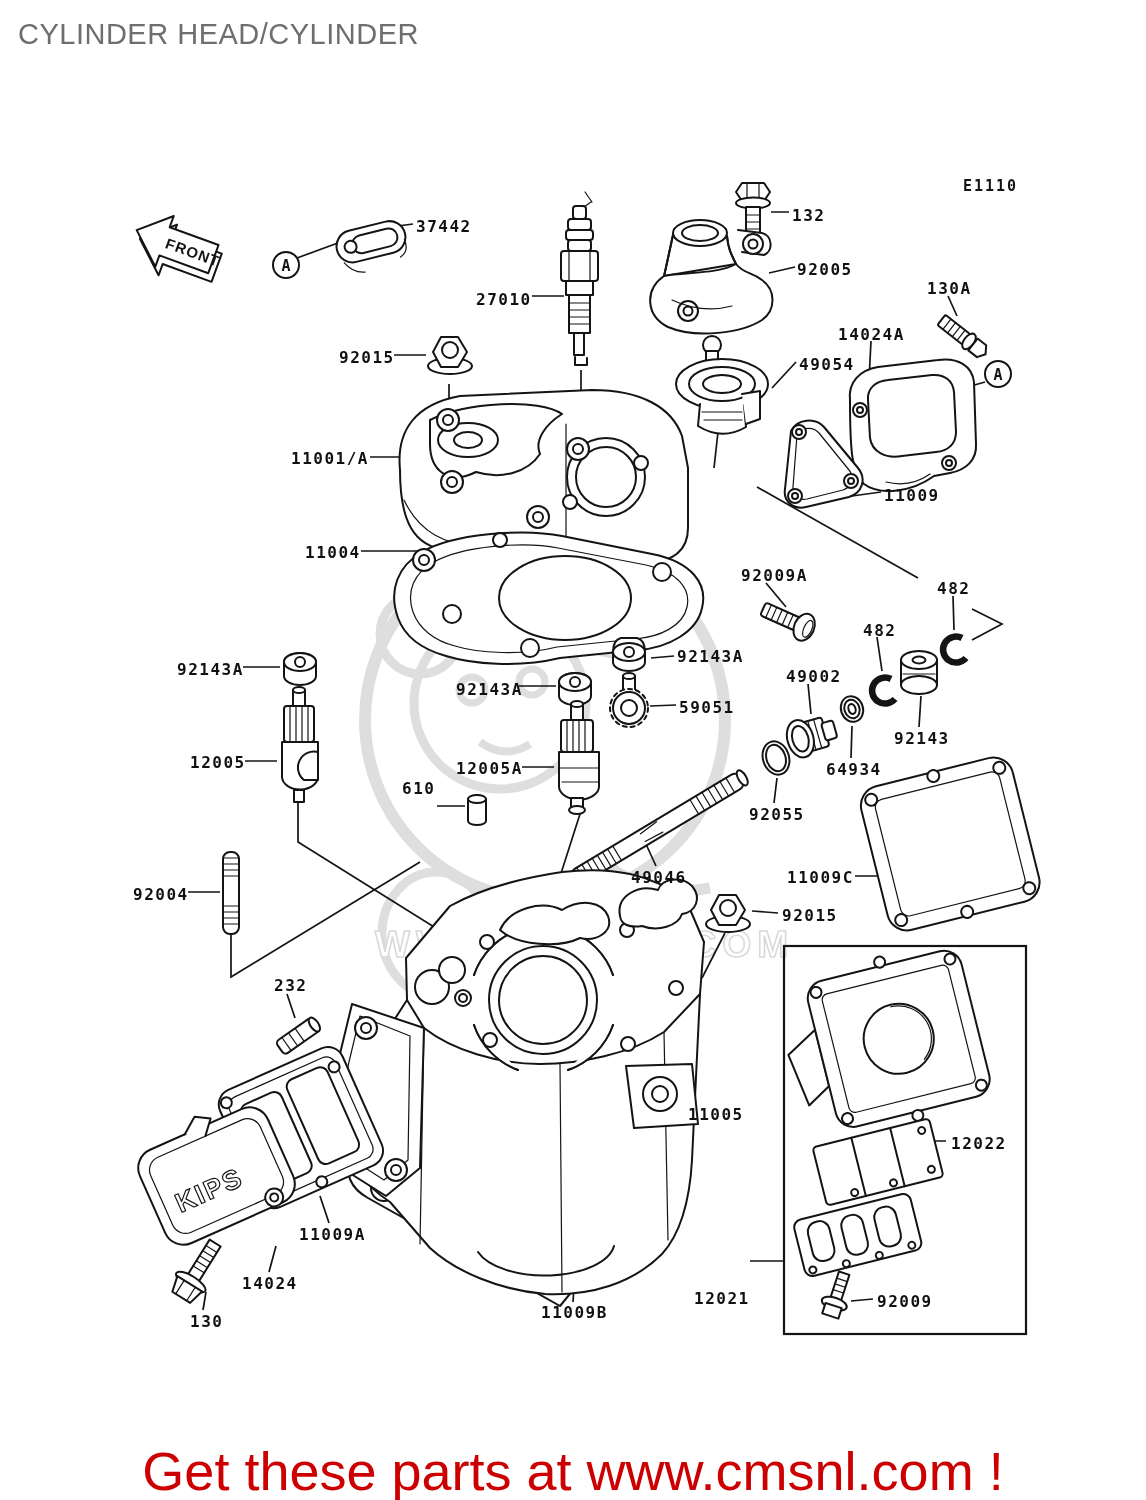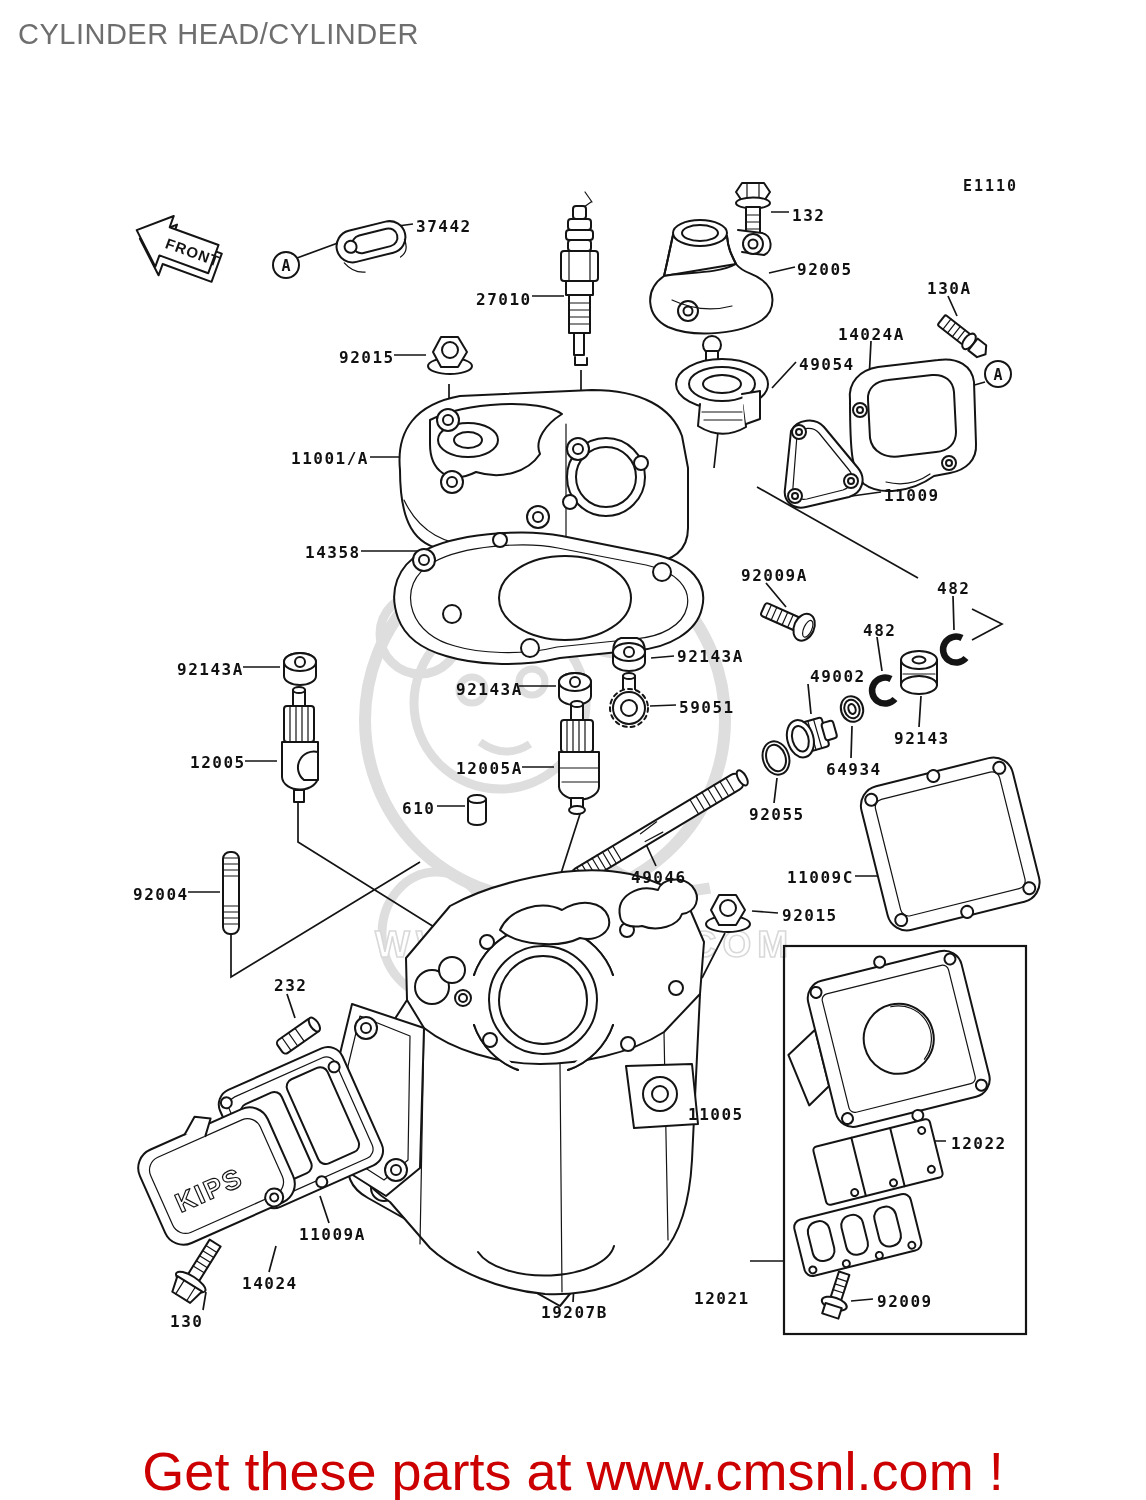--- a/index.html
+++ b/index.html
@@ -435,43 +435,43 @@
   <div class="part-label" style="left:416px;top:218px">37442</div>
   <div class="part-label" style="left:792px;top:207px">132</div>
   <div class="part-label" style="left:476px;top:291px">27010</div>
   <div class="part-label" style="left:797px;top:261px">92005</div>
   <div class="part-label" style="left:927px;top:280px">130A</div>
   <div class="part-label" style="left:339px;top:349px">92015</div>
   <div class="part-label" style="left:838px;top:326px">14024A</div>
   <div class="part-label" style="left:799px;top:356px">49054</div>
   <div class="part-label" style="left:291px;top:450px">11001/A</div>
   <div class="part-label" style="left:884px;top:487px">11009</div>
-  <div class="part-label" style="left:305px;top:544px">14358</div>
+  <div class="part-label" style="left:305px;top:544px">11004</div>
   <div class="part-label" style="left:741px;top:567px">92009A</div>
   <div class="part-label" style="left:937px;top:580px">482</div>
   <div class="part-label" style="left:863px;top:622px">482</div>
   <div class="part-label" style="left:677px;top:648px">92143A</div>
-  <div class="part-label" style="left:810px;top:668px">49002</div>
+  <div class="part-label" style="left:786px;top:668px">49002</div>
   <div class="part-label" style="left:177px;top:661px">92143A</div>
   <div class="part-label" style="left:456px;top:681px">92143A</div>
   <div class="part-label" style="left:679px;top:699px">59051</div>
   <div class="part-label" style="left:894px;top:730px">92143</div>
   <div class="part-label" style="left:190px;top:754px">12005</div>
   <div class="part-label" style="left:456px;top:760px">12005A</div>
   <div class="part-label" style="left:826px;top:761px">64934</div>
-  <div class="part-label" style="left:402px;top:800px">610</div>
+  <div class="part-label" style="left:402px;top:780px">610</div>
   <div class="part-label" style="left:749px;top:806px">92055</div>
   <div class="part-label" style="left:631px;top:869px">49046</div>
   <div class="part-label" style="left:787px;top:869px">11009C</div>
   <div class="part-label" style="left:133px;top:886px">92004</div>
   <div class="part-label" style="left:782px;top:907px">92015</div>
   <div class="part-label" style="left:274px;top:977px">232</div>
   <div class="part-label" style="left:688px;top:1106px">11005</div>
   <div class="part-label" style="left:951px;top:1135px">12022</div>
   <div class="part-label" style="left:299px;top:1226px">11009A</div>
   <div class="part-label" style="left:694px;top:1290px">12021</div>
   <div class="part-label" style="left:242px;top:1275px">14024</div>
-  <div class="part-label" style="left:170px;top:1313px">130</div>
-  <div class="part-label" style="left:541px;top:1304px">19207B</div>
+  <div class="part-label" style="left:190px;top:1313px">130</div>
+  <div class="part-label" style="left:541px;top:1304px">11009B</div>
   <div class="part-label" style="left:877px;top:1293px">92009</div>
 
   <div id="banner">Get these parts at www.cmsnl.com !</div>
 </div>
 
 </body></html>

